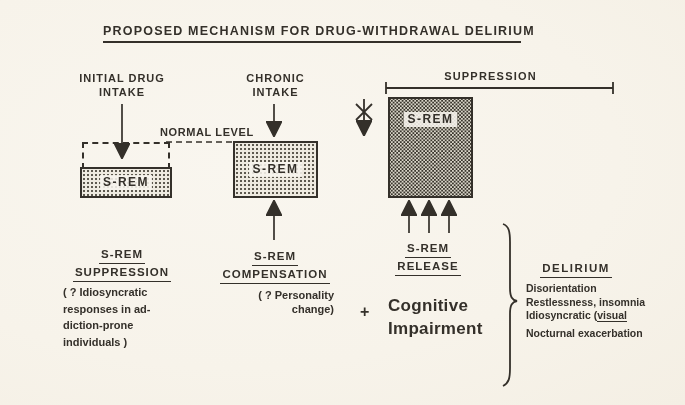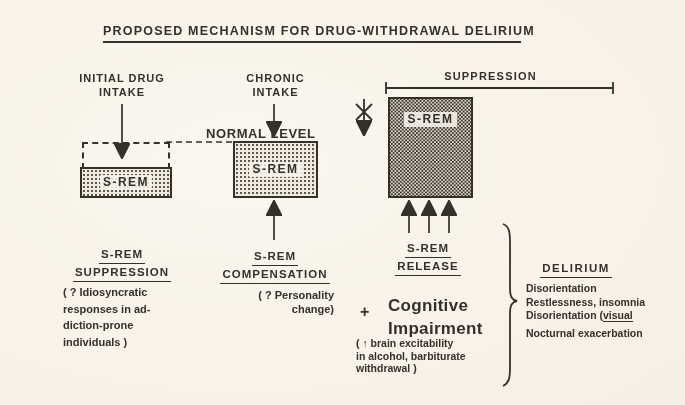--- a/index.html
+++ b/index.html
@@ -9,21 +9,21 @@
     font-family:"Liberation Sans", sans-serif;
     color:#34302a;
   }
   .abs { position:absolute; }
   .title {
     left:103px; top:9px; width:418px; text-align:center;
     font-size:12.5px; font-weight:700; letter-spacing:1.2px;
     padding-bottom:3px; border-bottom:2px solid #34302a; white-space:nowrap;margin-top:15px;
   }
   .stage-label { text-align:center; font-size:11px; font-weight:700; letter-spacing:1px; line-height:14px; }
-  .normal-level { left:160px; top:126px; font-size:13px; font-weight:700; letter-spacing:0.6px;margin-left:46px; }
+  .normal-level { left:160px; top:126px; font-size:11px; font-weight:700; letter-spacing:0.6px; }
   .srem-box {
     border:2px solid #34302a;
     display:flex; align-items:center; justify-content:center;
   }
   .stipple-light {
     background-color:#eeeae0;
     background-image: radial-gradient(#5d594f 0.9px, transparent 1px);
     background-size: 4px 4px;
   }
   .stipple-dense {
@@ -129,29 +129,24 @@
   <div class="abs srem-box stipple-dense box-withdrawal">
     <span class="srem-label">S-REM</span>
   </div>
   <div class="abs heading" style="left:375px; top:240px; width:106px;">
     <div><span class="u">S-REM</span></div>
     <div><span class="u">RELEASE</span></div>
   </div>
   <div class="abs plus">+</div>
   <div class="abs effect" style="left:388px; top:296px;">Cognitive</div>
   <div class="abs effect" style="left:388px; top:319px;">Impairment</div>
-  <div class="abs note" style="left:356px; top:337px; width:142px; font-size:10.5px; line-height:12.5px;">
-    <div>( ↑ brain excitability</div>
-    <div>in alcohol, barbiturate</div>
-    <div>withdrawal )</div>
-  </div>
 
   <div class="abs heading" style="left:532px; top:260px; width:88px; letter-spacing:1.5px;">
     <span class="u">DELIRIUM</span>
   </div>
   <div class="abs delirium-list">
     <div>Disorientation</div>
     <div>Restlessness, insomnia</div>
-    <div><span>Disorientation (</span><span class="u-part">visual</span></div>
+    <div><span>Idiosyncratic (</span><span class="u-part">visual</span></div>
     <div class="gap">Nocturnal exacerbation</div>
   </div>
 
 </div>
 
 </body></html>

